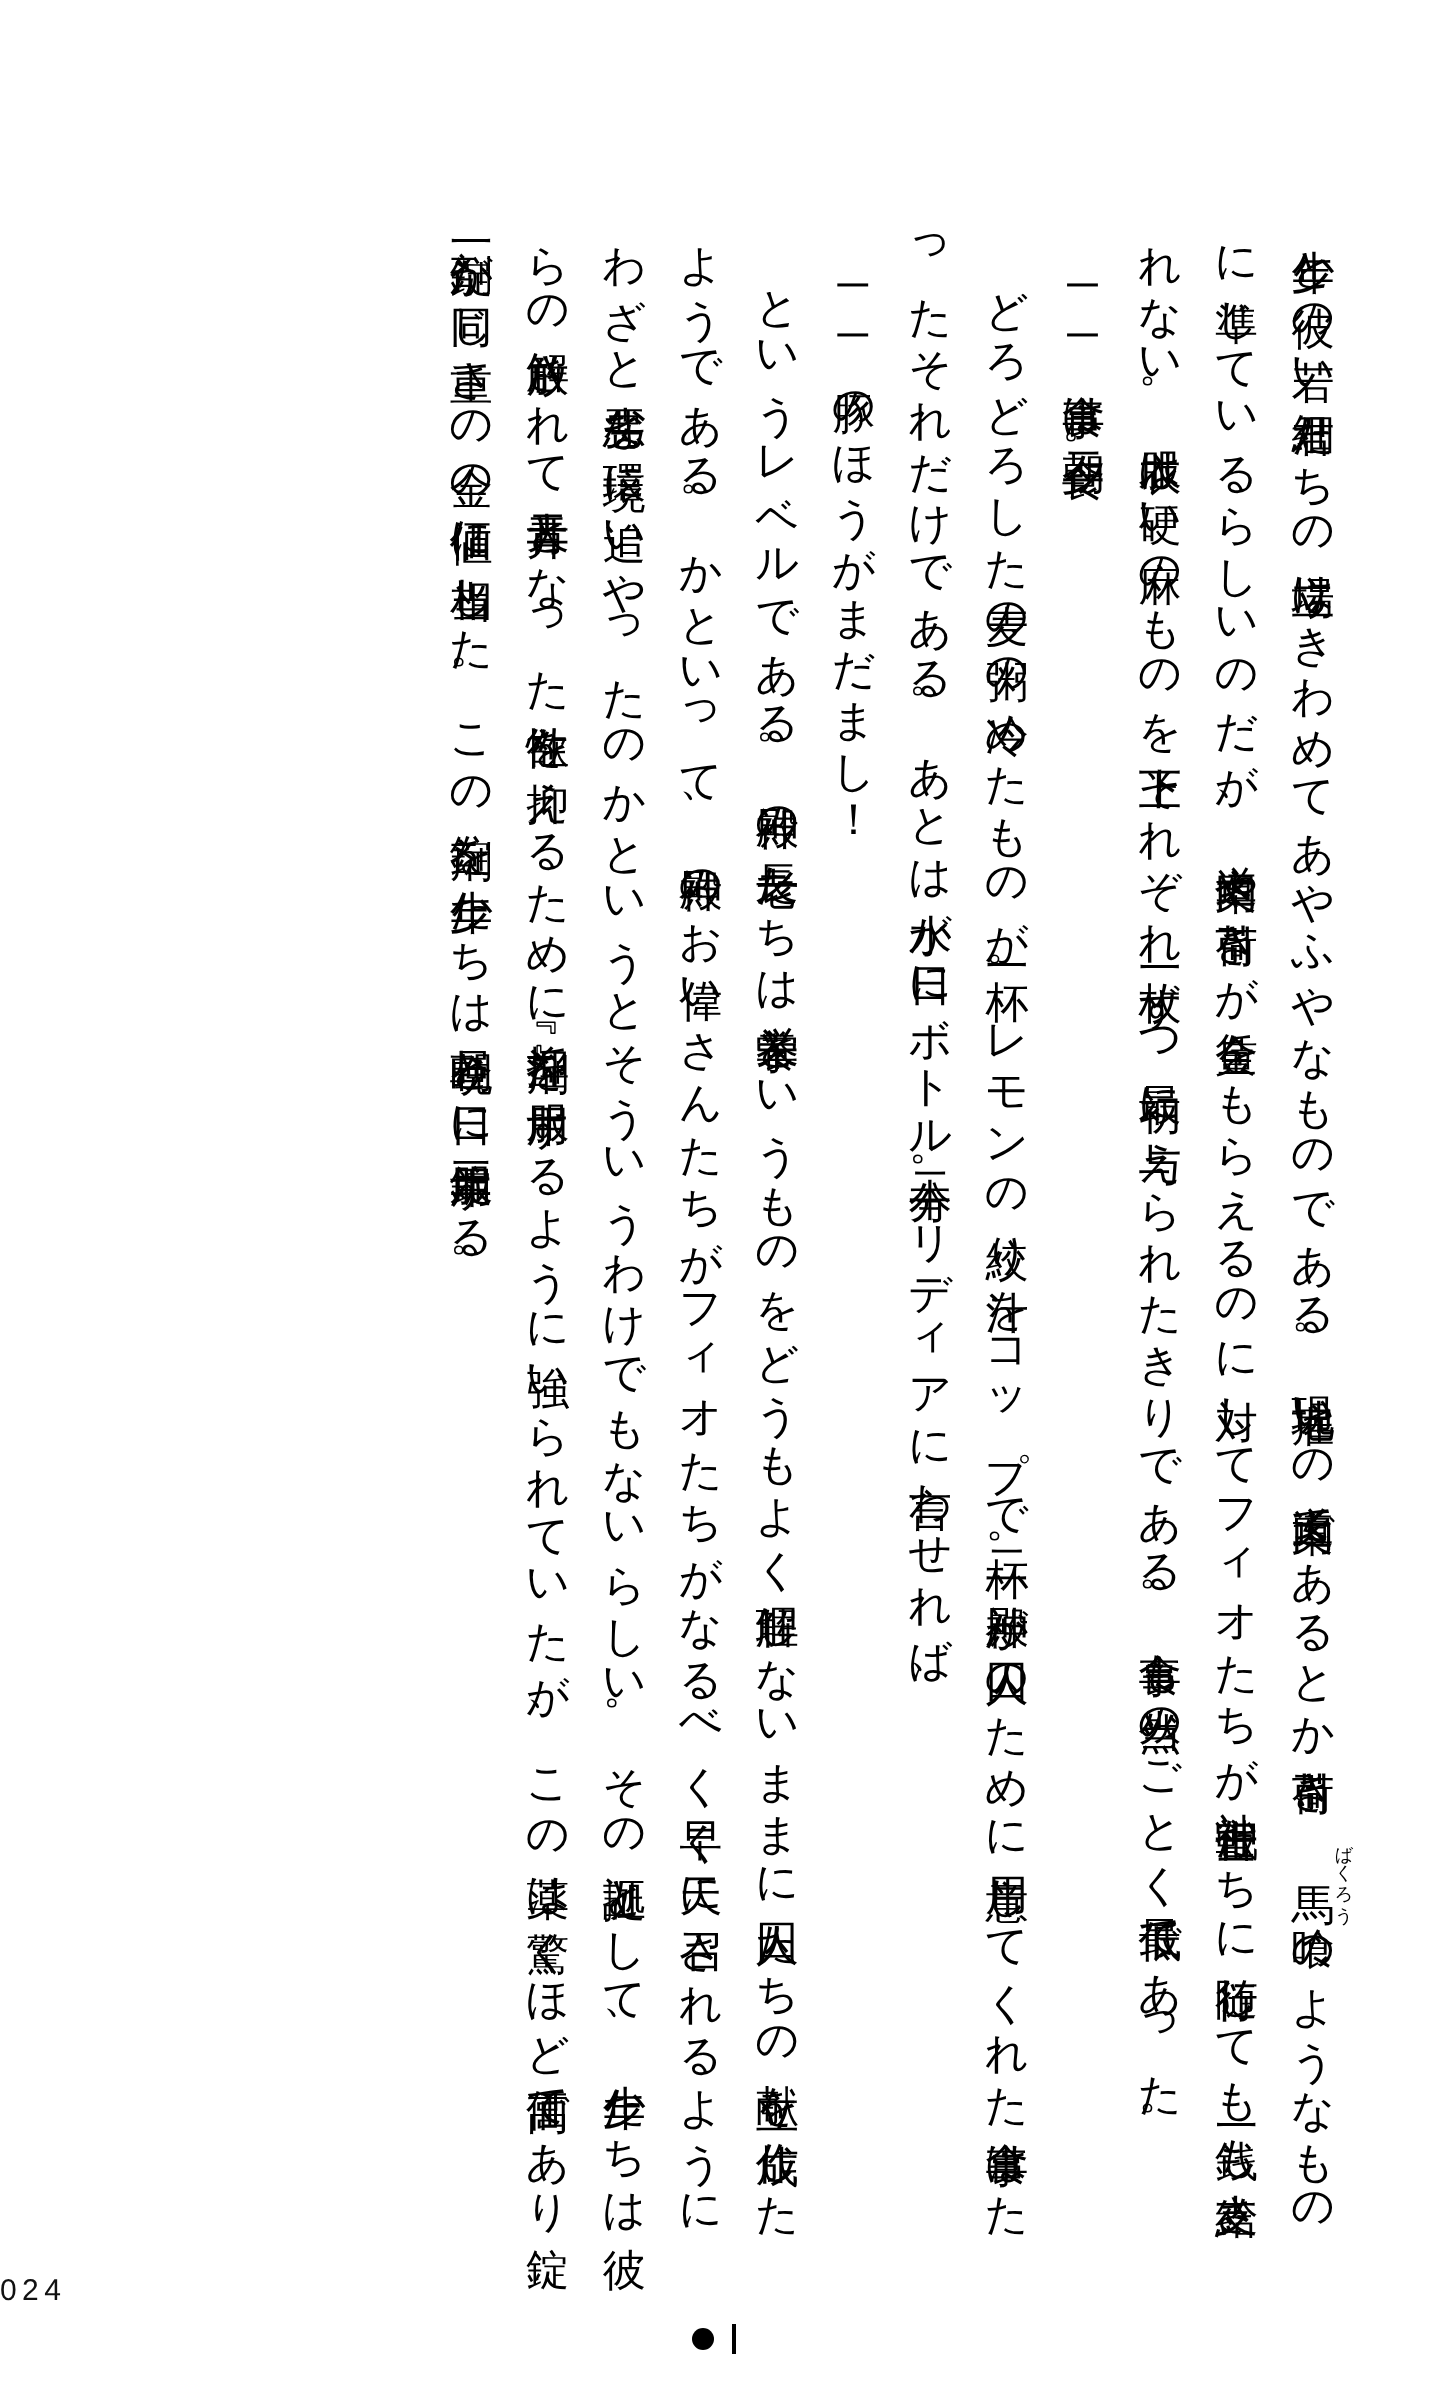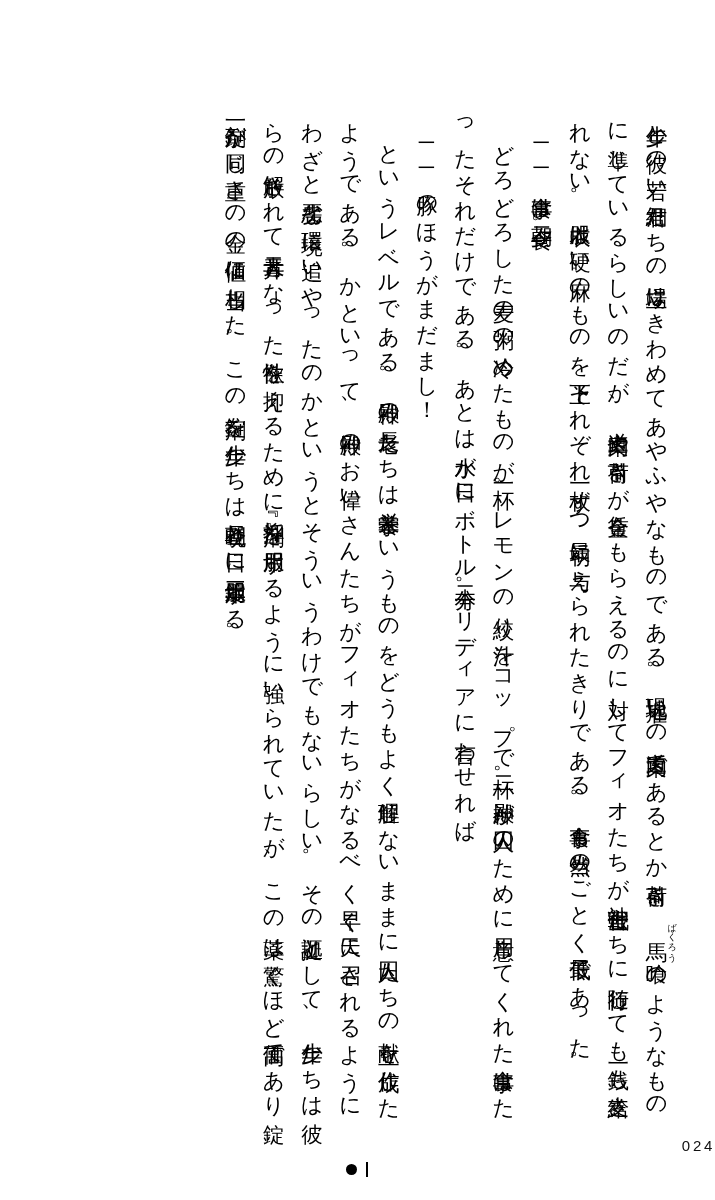--- a/index.html
+++ b/index.html
@@ -60,21 +60,21 @@
     letter-spacing: 0.02em;
     font-weight: 400;
   }
 
   
   .folio {
     position: absolute;
     bottom: 46px;
     left: 0;
     right: 0;
-    text-align: right;
+    text-align: left;
     font-family: "Liberation Sans", sans-serif;
     font-size: 15px;
     letter-spacing: 0.18em;
     color: #111111;
   }
 
   .folio-mark {
     position: absolute;
     bottom: 22px;
     left: 50%;

